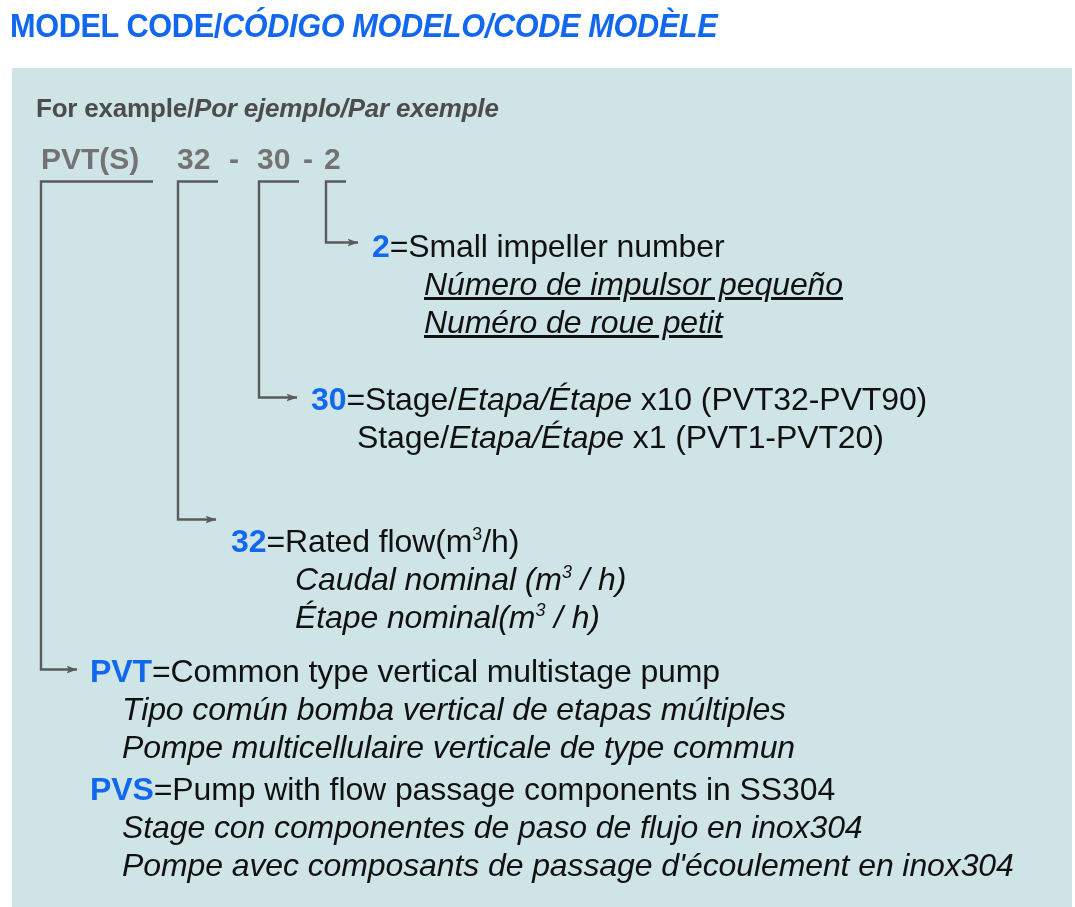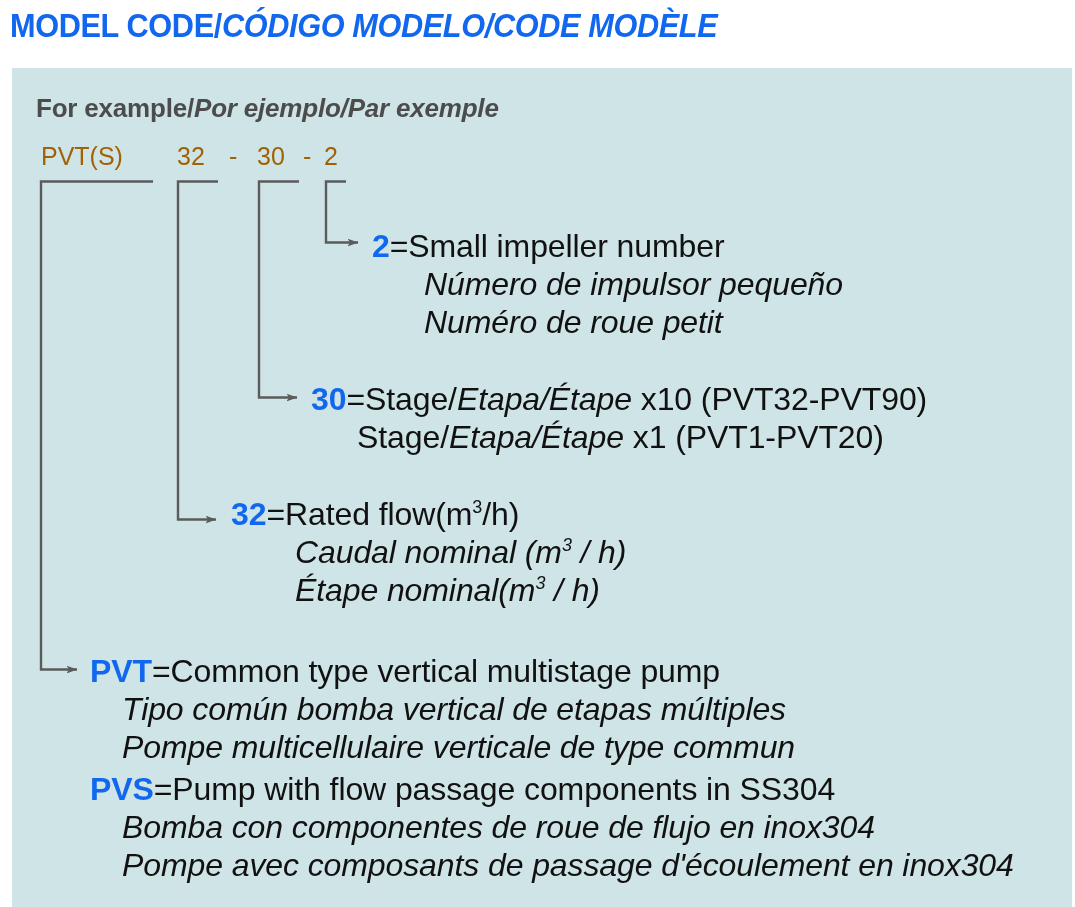--- a/index.html
+++ b/index.html
@@ -56,23 +56,23 @@
     color: #4c4c4c;
     white-space: nowrap;
     letter-spacing: -0.2px;
   }
   #for-example .up { font-style: normal; }
   #for-example .it { font-style: italic; }
 
   
   .code-tok {
     position: absolute;
-    color: #a16207;
-    font-weight: normal;
-    font-size: 25px;
+    color: #737373;
+    font-weight: bold;
+    font-size: 30px;
     white-space: nowrap;
     letter-spacing: 0px;
   }
   #tok-pvts  { left: 41px;  top: 142px; }
   #tok-32    { left: 177px; top: 142px; }
   #tok-dash1 { left: 229px; top: 142px; }
   #tok-30    { left: 257px; top: 142px; }
   #tok-dash2 { left: 303px; top: 142px; }
   #tok-2     { left: 324px; top: 142px; }
 
@@ -95,33 +95,33 @@
     line-height: 38px;
     letter-spacing: -0.1px;
   }
   .desc .key {
     color: #1168ef;
     font-weight: bold;
   }
   .desc .up { font-style: normal; }
   .desc .it { font-style: italic; }
   .desc .ln { display: block; }
-  .desc .ind1 { padding-left: 52px; }
+  .desc .ind1 { padding-left: 52px; text-decoration: underline; }
   .desc .ind2 { padding-left: 46px; }
   .desc .ind3 { padding-left: 64px; }
   .desc .ind4 { padding-left: 32px; }
   .desc sup {
     font-size: 0.56em;
     vertical-align: super;
     line-height: 0;
   }
 
   #blk-2   { left: 372px; top: 227px; }
   #blk-30  { left: 311px; top: 380px; }
-  #blk-32  { left: 231px; top: 495px; }
+  #blk-32  { left: 231px; top: 522px; }
   #blk-pvt { left: 90px;  top: 652px; }
   #blk-pvs { left: 90px;  top: 770px; }
 </style>
 </head>
 <body>
 
 <div id="page-title"><span class="up">MODEL CODE/</span><span class="it">CÓDIGO MODELO/CODE MODÈLE</span></div>
 
 <div id="panel"></div>
 
@@ -176,15 +176,15 @@
 </div>
 
 <div class="desc" id="blk-pvt">
   <span class="ln"><span class="key">PVT</span><span class="up">=Common type vertical multistage pump</span></span>
   <span class="ln ind4 it">Tipo común bomba vertical  de etapas múltiples</span>
   <span class="ln ind4 it">Pompe multicellulaire verticale de type commun</span>
 </div>
 
 <div class="desc" id="blk-pvs">
   <span class="ln"><span class="key">PVS</span><span class="up">=Pump with flow passage components in SS304</span></span>
-  <span class="ln ind4 it">Bomba con componentes de roue de flujo en inox304</span>
+  <span class="ln ind4 it">Stage con componentes de paso de flujo en inox304</span>
   <span class="ln ind4 it">Pompe avec composants de passage d'écoulement en inox304</span>
 </div>
 
 </body></html>

